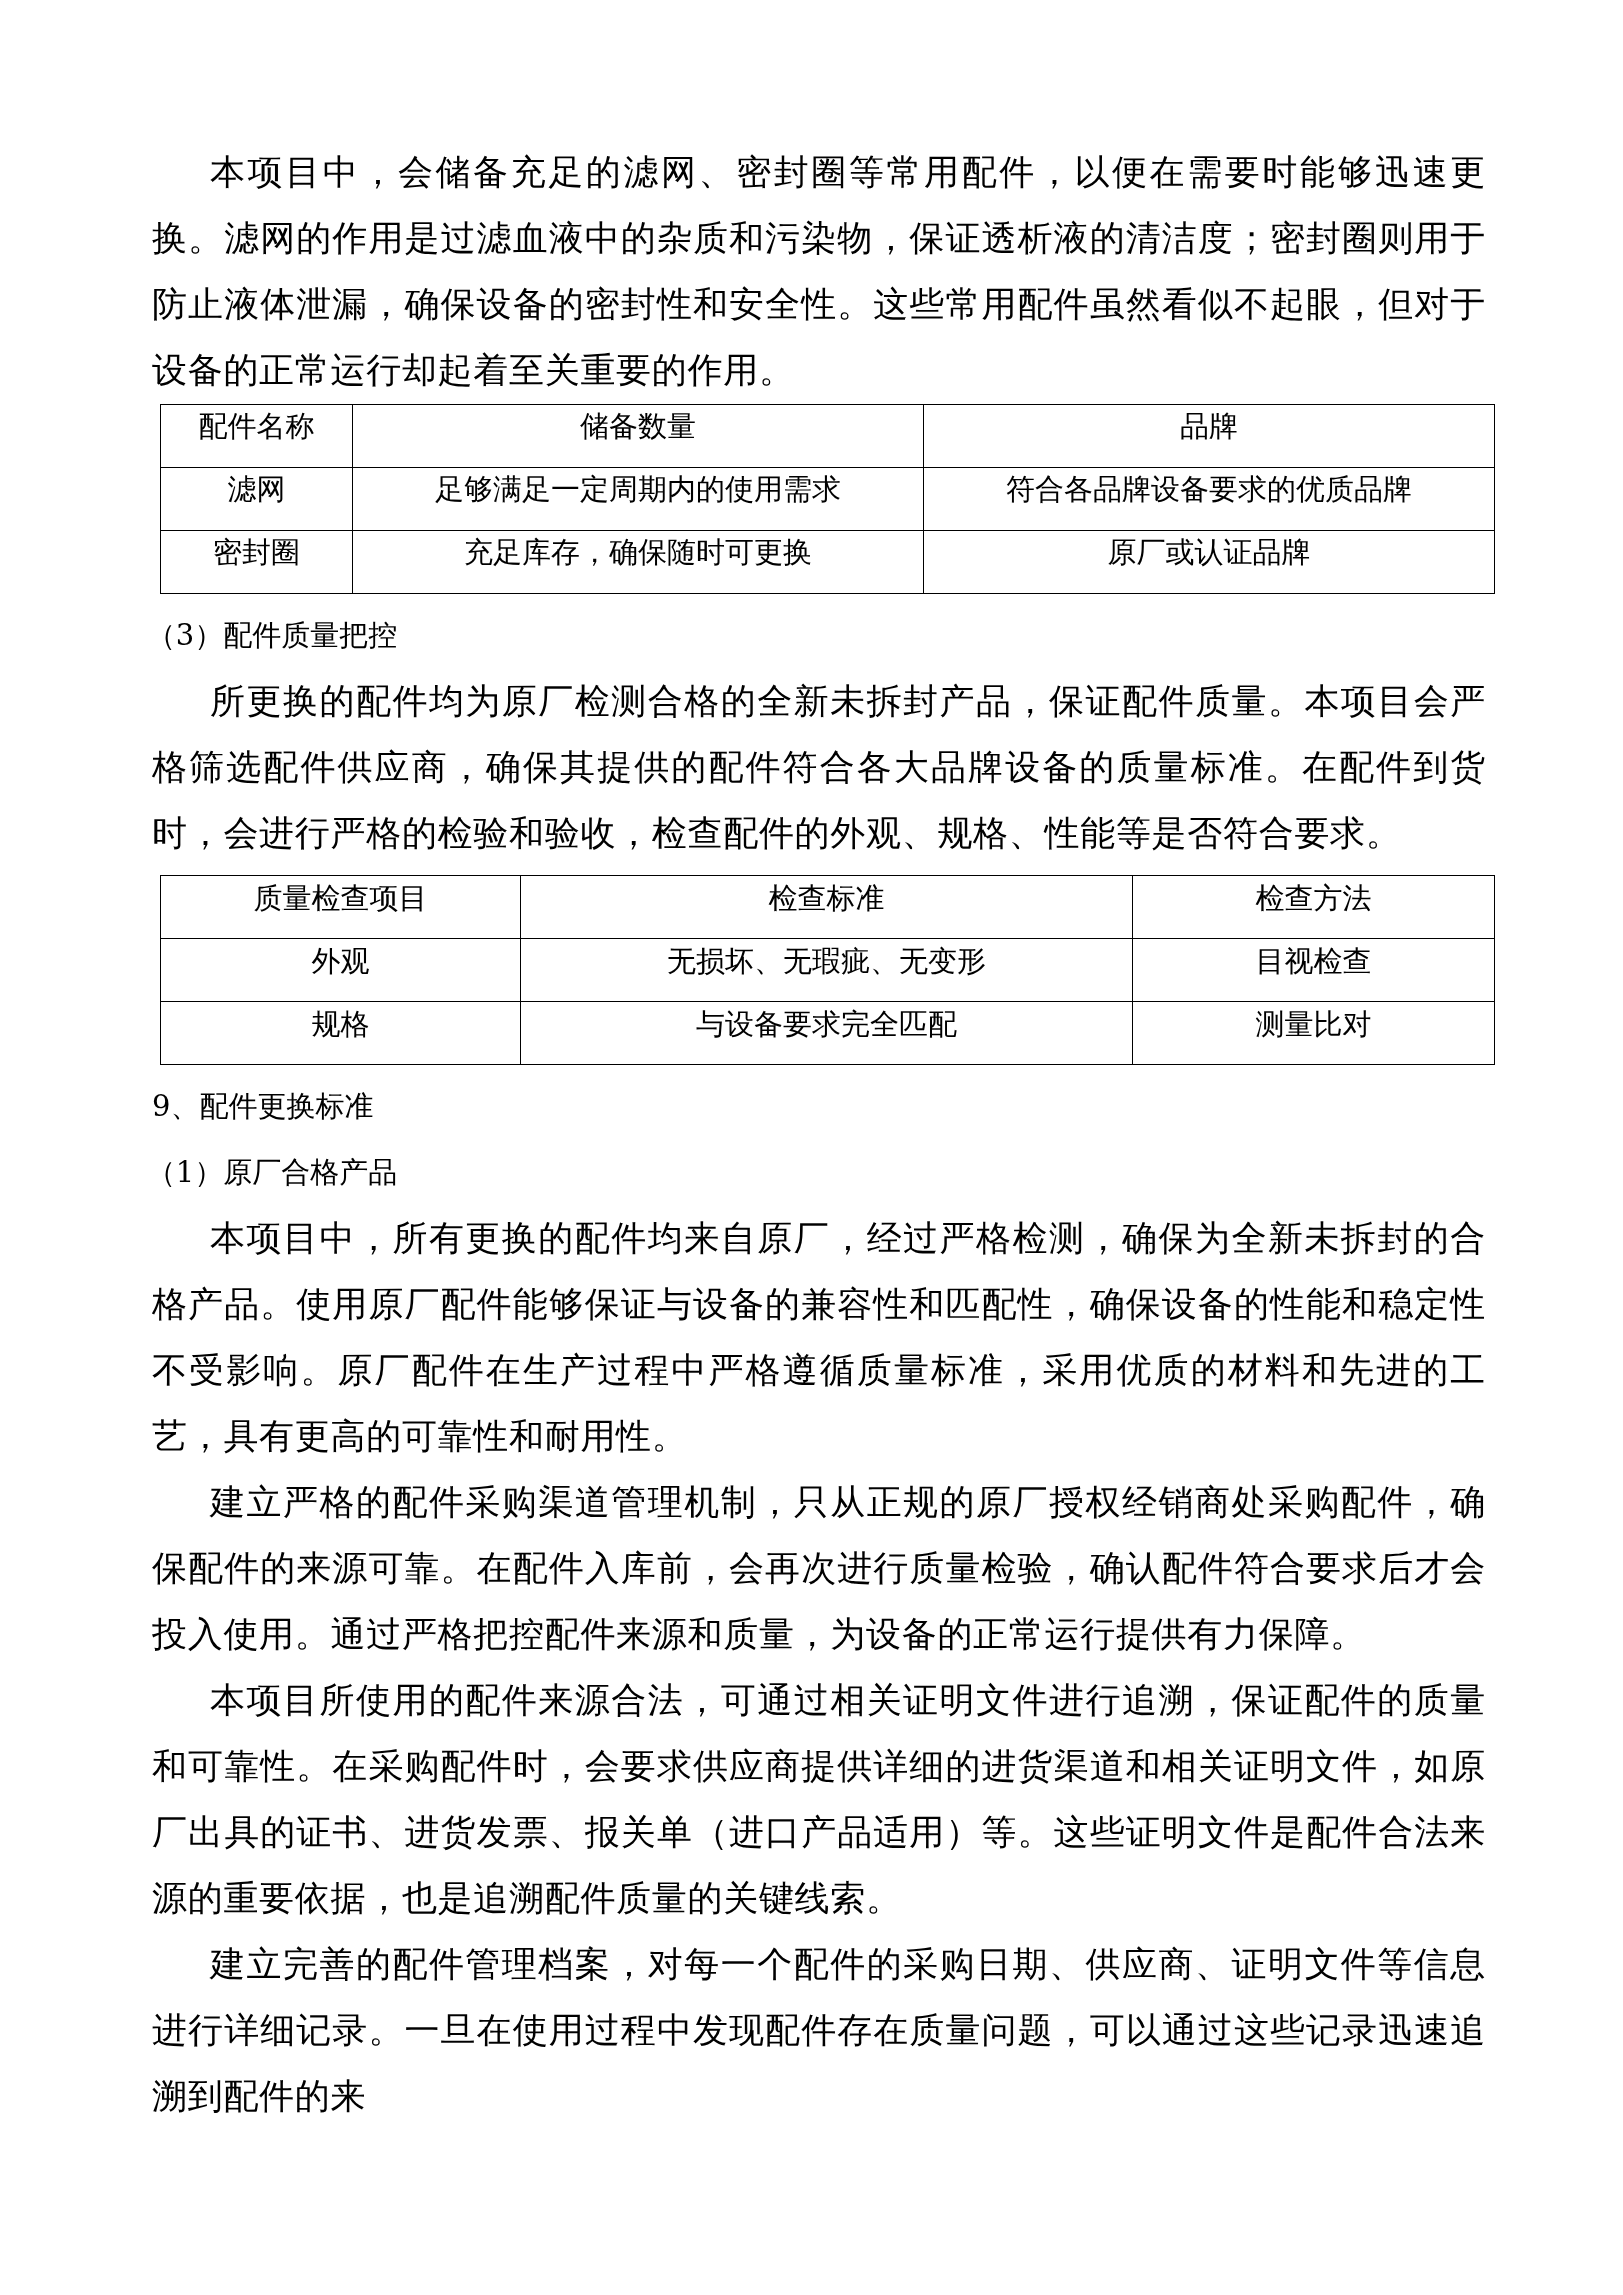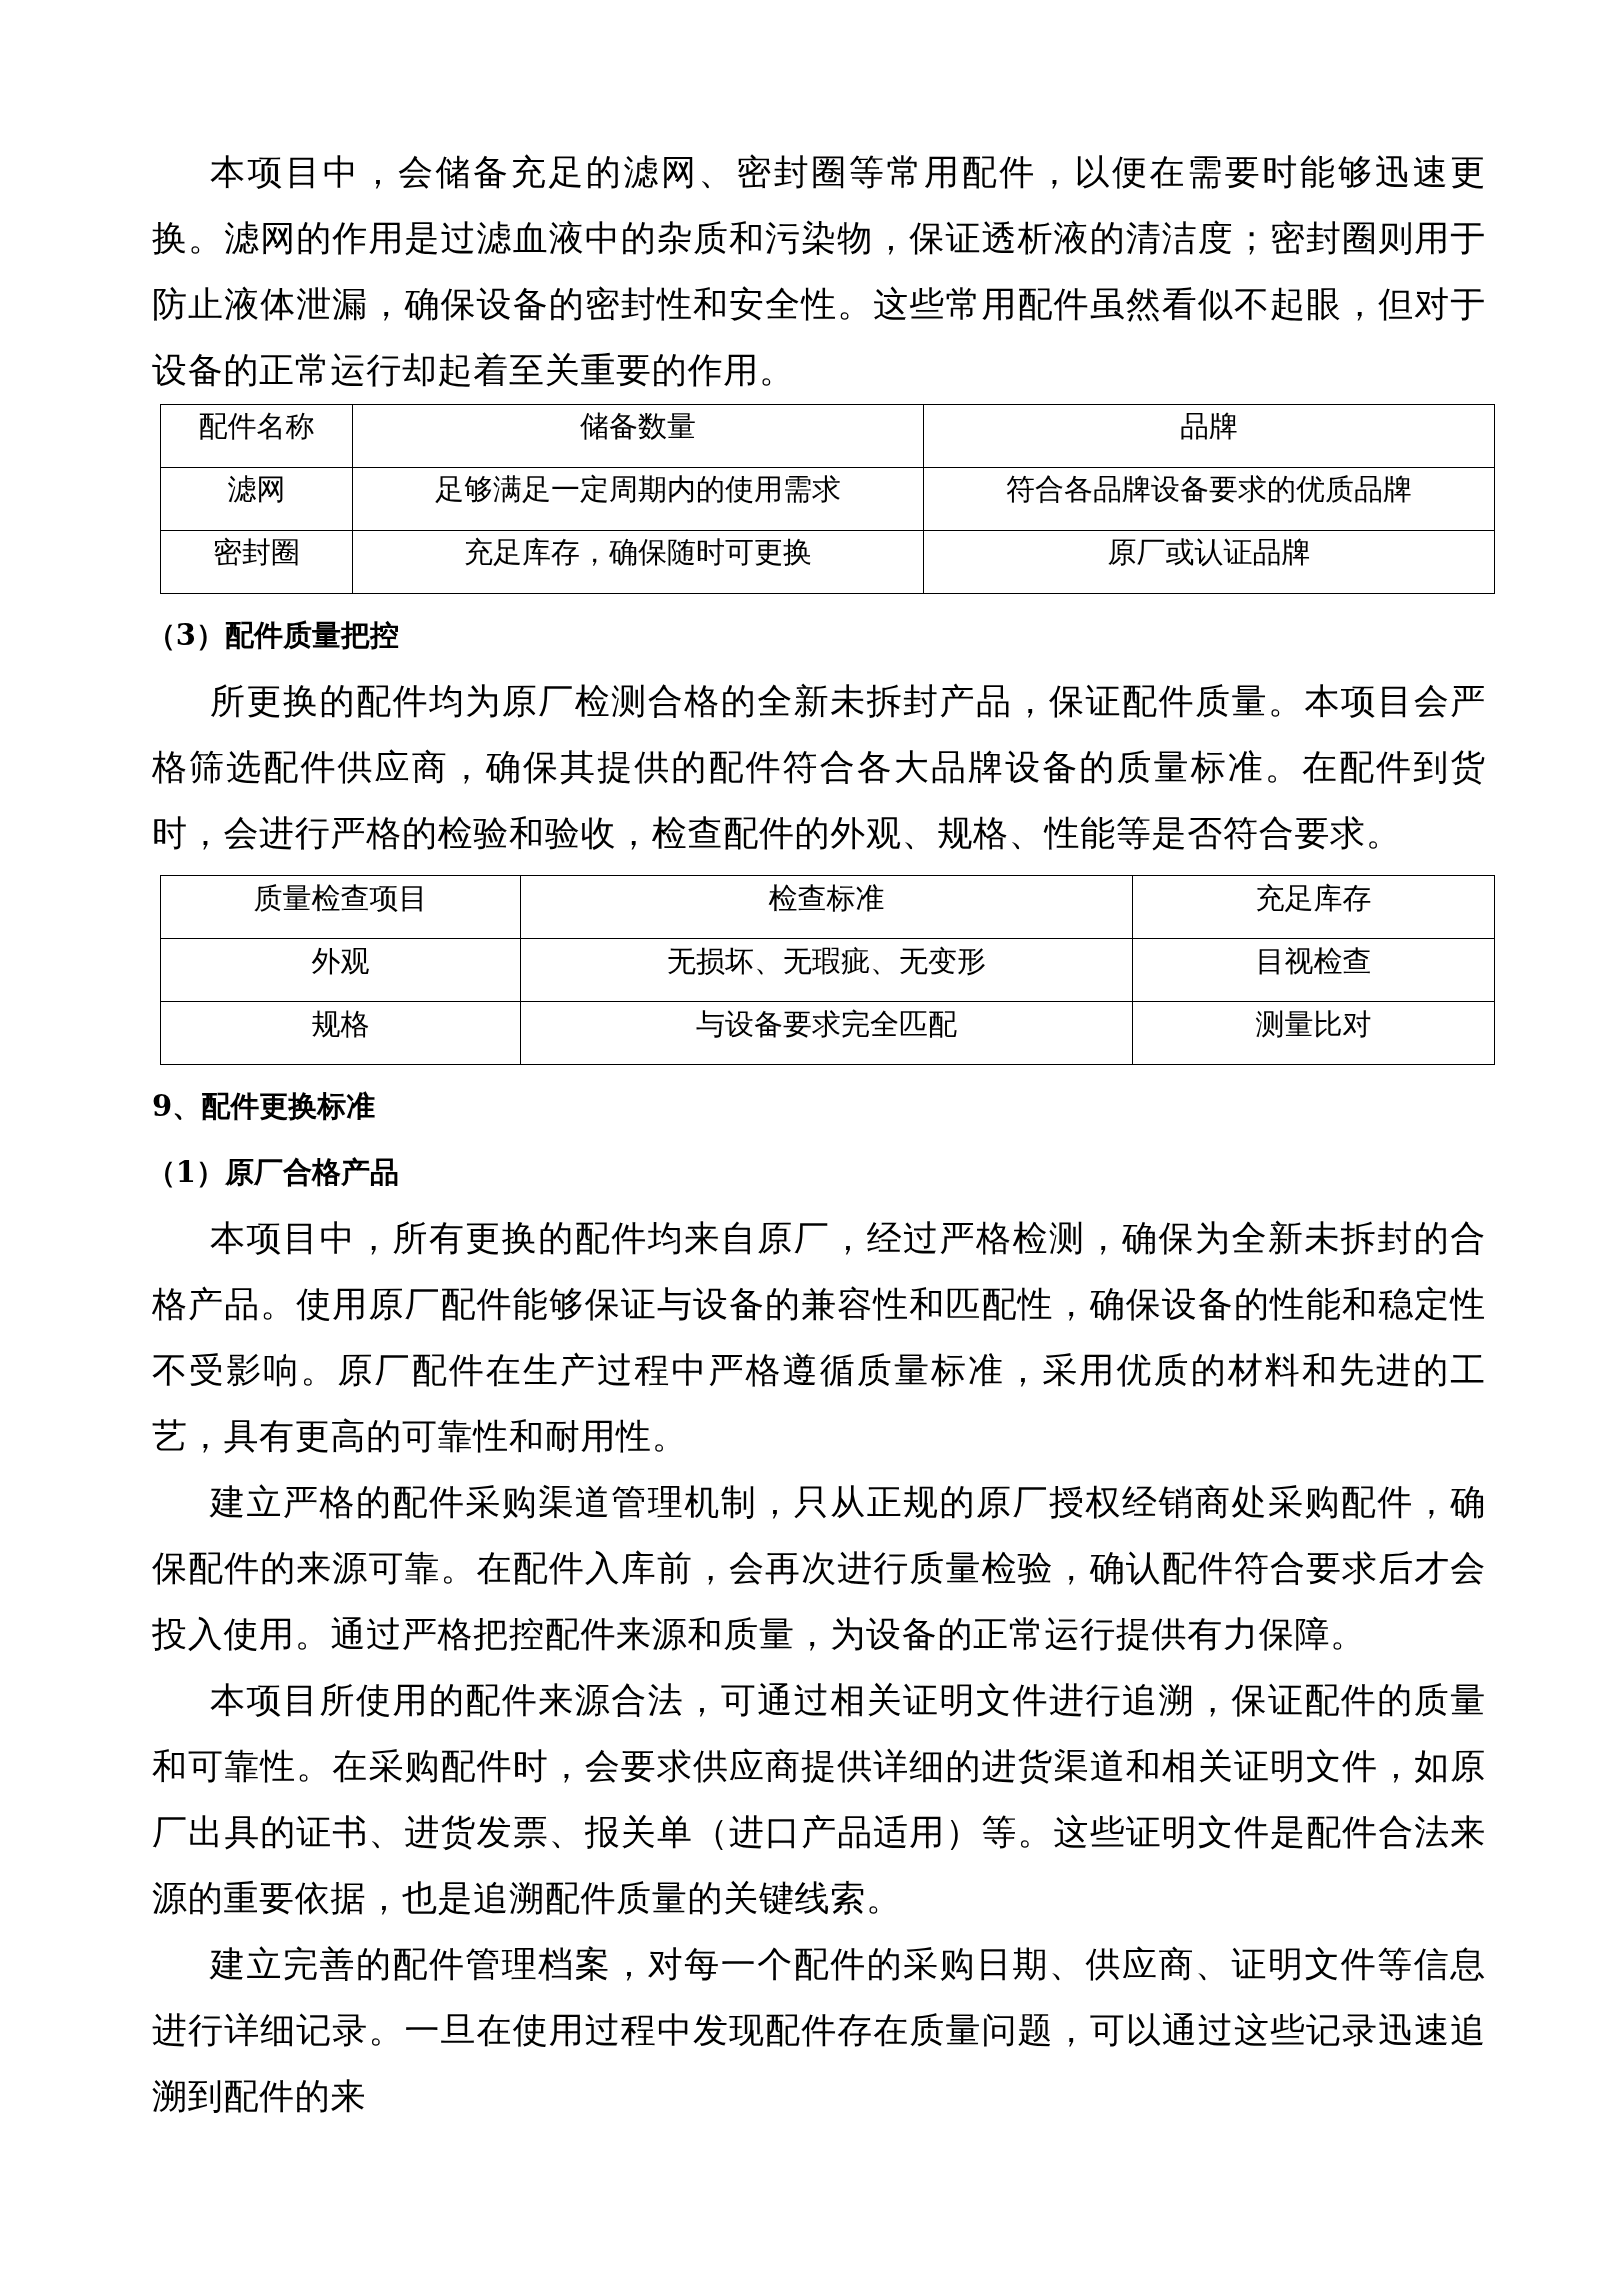--- a/index.html
+++ b/index.html
@@ -1,20 +1,20 @@
 <!DOCTYPE html>
 <html style="font-size:10.5px"><head>
 <meta charset="utf-8">
 <style>
   html,body{margin:0;padding:0;background:#ffffff;}
   body{width:1623px;height:2295px;position:relative;overflow:hidden;
        font-family:"DejaVu Serif","Liberation Serif",serif;color:#000;}
   .page{position:absolute;left:152px;top:139px;width:1334px;}
   p.body{margin:0;font-size:35px;line-height:66px;text-indent:58px;text-align:justify;letter-spacing:0.7px;}
-  .h{margin:0;font-size:29px;line-height:66px;font-weight:bold;}
+  .h{margin:0;font-size:29px;line-height:66px;font-weight:normal;}
   .h.sub{text-indent:-5.2px;}
   table{border-collapse:collapse;width:1334px;table-layout:fixed;margin:8px;}
   td{border:1.3px solid #000;font-size:29px;text-align:center;vertical-align:top;
      height:63px;padding:5.2px 2.6px 0 2.6px;box-sizing:border-box;line-height:33px;}
   table.t1{margin-top:1.3px;}
   table.t2{margin-top:9.2px;}
 </style>
 </head>
 <body>
 
@@ -54,21 +54,21 @@
   <table class="t2">
     <colgroup>
         <col style="width:360px">
         <col style="width:612px">
         <col style="width:362px">
       </colgroup>
     <tbody>
         <tr>
       <td>质量检查项目</td>
       <td>检查标准</td>
-      <td>充足库存</td>
+      <td>检查方法</td>
     </tr>
     <tr>
       <td>外观</td>
       <td>无损坏、无瑕疵、无变形</td>
       <td>目视检查</td>
     </tr>
     <tr>
       <td>规格</td>
       <td>与设备要求完全匹配</td>
       <td>测量比对</td>

